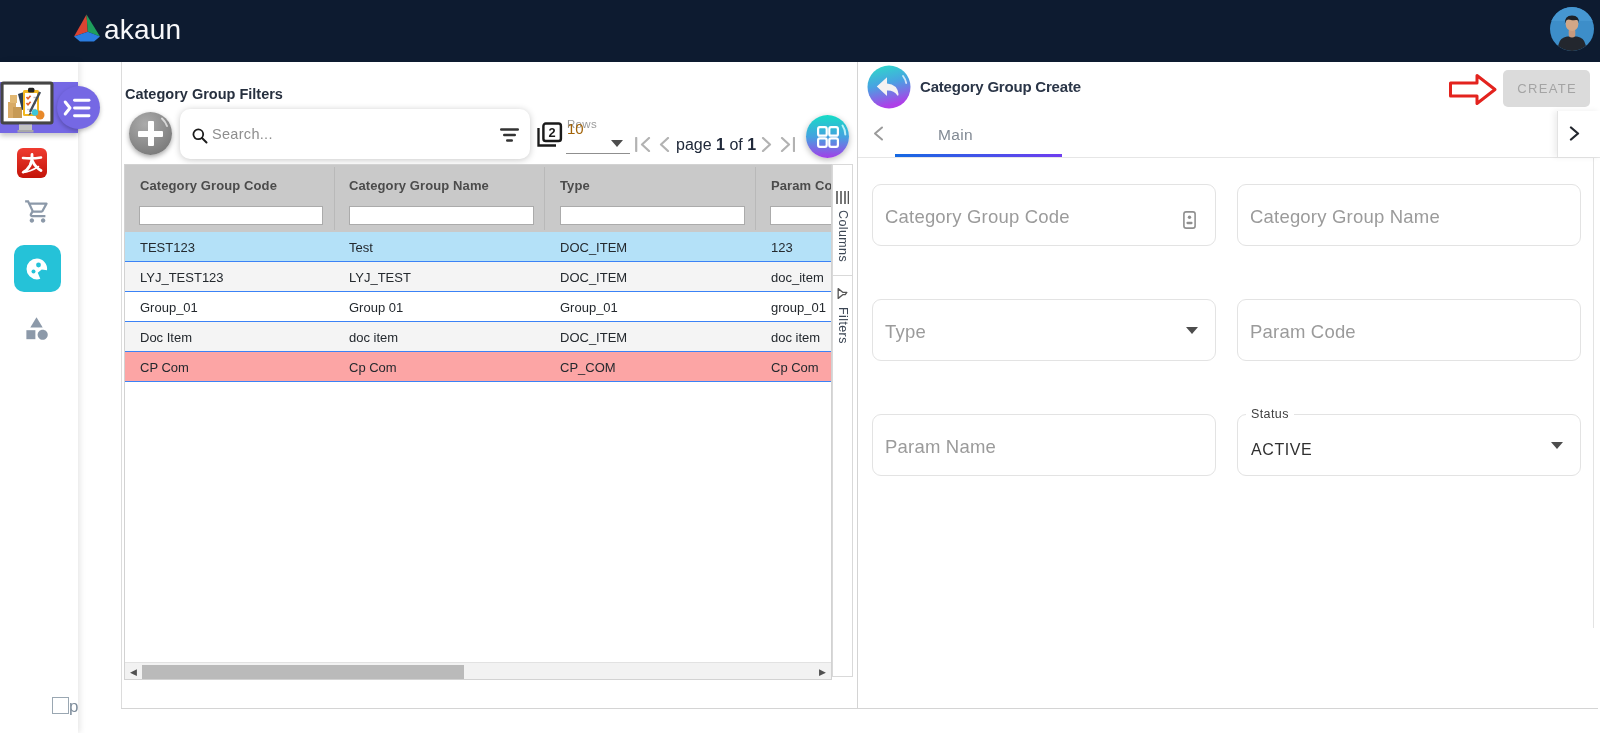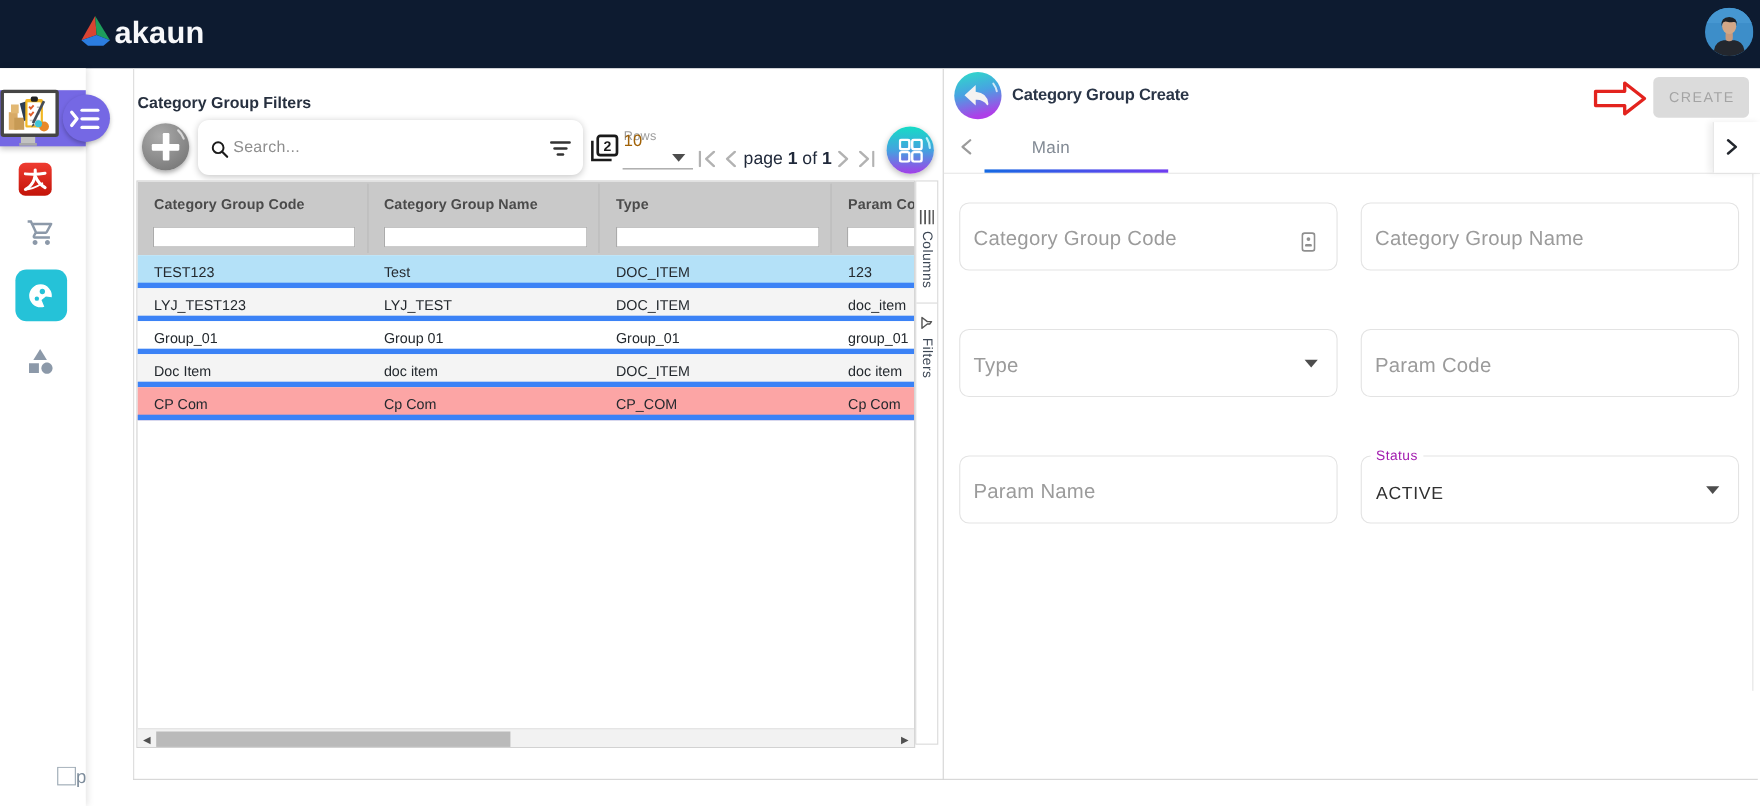--- a/index.html
+++ b/index.html
@@ -2,21 +2,21 @@
 <html><head>
 <meta charset="utf-8">
 <style>
   * { margin:0; padding:0; box-sizing:border-box; }
   html,body { width:1600px; height:733px; overflow:hidden; background:#fff;
     font-family:"Liberation Sans", sans-serif; }
   .abs { position:absolute; }
 
   
   #navbar { left:0; top:0; width:1600px; height:62px; background:#0d1b30; }
-  #logotext { left:104px; top:14px; color:#f7f8fa; font-size:28px; font-weight:700; letter-spacing:0.2px; }
+  #logotext { left:104px; top:14px; color:#f7f8fa; font-size:28px; font-weight:400; letter-spacing:0.2px; }
 
   
   #sidebar { left:0; top:62px; width:78px; height:671px; background:#fff;
     box-shadow:2px 0 6px rgba(0,0,0,0.10); z-index:5; }
   #pill { left:0; top:82px; width:78px; height:51px; background:#7568e4; z-index:6; box-shadow:0 3px 5px rgba(0,0,0,0.22); }
   #pillnub { left:57px; top:86px; width:43px; height:43px; border-radius:50%; background:#7568e4; z-index:6;
      box-shadow:0 2px 4px rgba(0,0,0,0.25);}
   #redicon { left:17px; top:148px; width:30px; height:30px; border-radius:6px;
     background:linear-gradient(180deg,#ef3b30,#c31409); z-index:7; }
   #tealicon { left:14px; top:245px; width:47px; height:47px; border-radius:10px; background:#25c2d8; z-index:7; }
@@ -50,21 +50,21 @@
   #gridbtn { left:806px; top:115px; width:43px; height:43px; border-radius:50%;
     background:linear-gradient(180deg,#16dcc6 0%, #46a0e0 52%, #a33ee8 100%);
     box-shadow:0 2px 6px rgba(0,0,0,0.28); }
 
   
   #tablewrap { left:124px; top:164px; width:708px; height:516px; border:1px solid #d2d2d2; background:#fff; overflow:hidden;}
   #thead { position:absolute; left:0; top:0; width:706px; height:67px; background:#c9c9c9; }
   .coldiv { position:absolute; top:2px; width:1px; height:63px; background:#b9b9b9; }
   .hcell { position:absolute; top:13px; font-size:13px; font-weight:700; color:#4b4b4b; letter-spacing:0.1px; white-space:nowrap;}
   .finput { position:absolute; top:41px; height:19px; background:#fff; border:1px solid #ababab; }
-  .trow { position:absolute; width:706px; height:30px; border-bottom:5px solid #3b82f6; }
+  .trow { position:absolute; width:706px; height:30px; border-bottom:1px solid #3b82f6; }
   .tcell { position:absolute; top:8px; font-size:13px; color:#24292e; white-space:nowrap;}
   #hscroll { position:absolute; left:0; top:497px; width:706px; height:18px; background:#f2f2f2; border-top:1px solid #e2e2e2;}
   #hthumb { position:absolute; left:17px; top:2px; width:322px; height:14px; background:#bababa; }
   .sarrow { position:absolute; top:4px; font-size:9px; color:#505050; }
 
   
   #vstrip { left:832px; top:164px; width:21px; height:513px; background:#fff;
      border:1px solid #d9d9d9; }
   .vtxt { position:absolute; writing-mode:vertical-rl; font-size:12.5px; color:#3c4654; letter-spacing:0.4px;}
 
@@ -74,21 +74,21 @@
     color:#a4a4a4; font-size:13px; letter-spacing:1.3px; text-indent:1.3px; text-align:center; line-height:37px; }
   #tabline { left:858px; top:157px; width:742px; height:1px; background:#e6e6e6; }
   #maintab { left:938px; top:126px; font-size:15.5px; color:#828a94; letter-spacing:0.3px; width:80px; text-align:left;}
   #mainunder { left:895px; top:153.5px; width:167px; height:3.5px;
     background:linear-gradient(90deg,#1569e2,#6f3df0); }
   #nextbox { left:1557px; top:111px; width:43px; height:46px; background:#fff;
     border-left:1px solid #e3e3e3; box-shadow:-3px 0 6px rgba(0,0,0,0.07); }
 
   .ffield { position:absolute; width:344px; height:62px; border:1.5px solid #e3e3e3; border-radius:9px; background:#fff;}
   .fph { position:absolute; left:12px; top:21px; font-size:18.5px; color:#9b9b9b; letter-spacing:0.2px; }
-  #statuslbl { position:absolute; left:8px; top:-8px; font-size:12.5px; color:#a21caf; background:#fff;
+  #statuslbl { position:absolute; left:8px; top:-8px; font-size:12.5px; color:#404040; background:#fff;
      padding:0 5px; letter-spacing:0.4px;text-align:right;}
   #activetxt { position:absolute; left:13px; top:26px; font-size:16px; font-weight:400; color:#303030; letter-spacing:0.6px; }
 </style>
 </head>
 <body>
 <div class="abs" id="navbar"></div>
 <svg class="abs" style="left:73px; top:13px;" width="28" height="31" viewBox="0 0 28 31">
   <polygon points="13.5,1.5 1,23.5 14.8,18.8" fill="#d94432"></polygon>
   <polygon points="13.5,1.5 14.8,18.8 27,23.5" fill="#1e9e5c"></polygon>
   <polygon points="1,23.5 14.8,18.8 27,23.5 21,28.5 7,28.5" fill="#2b7de0"></polygon>

